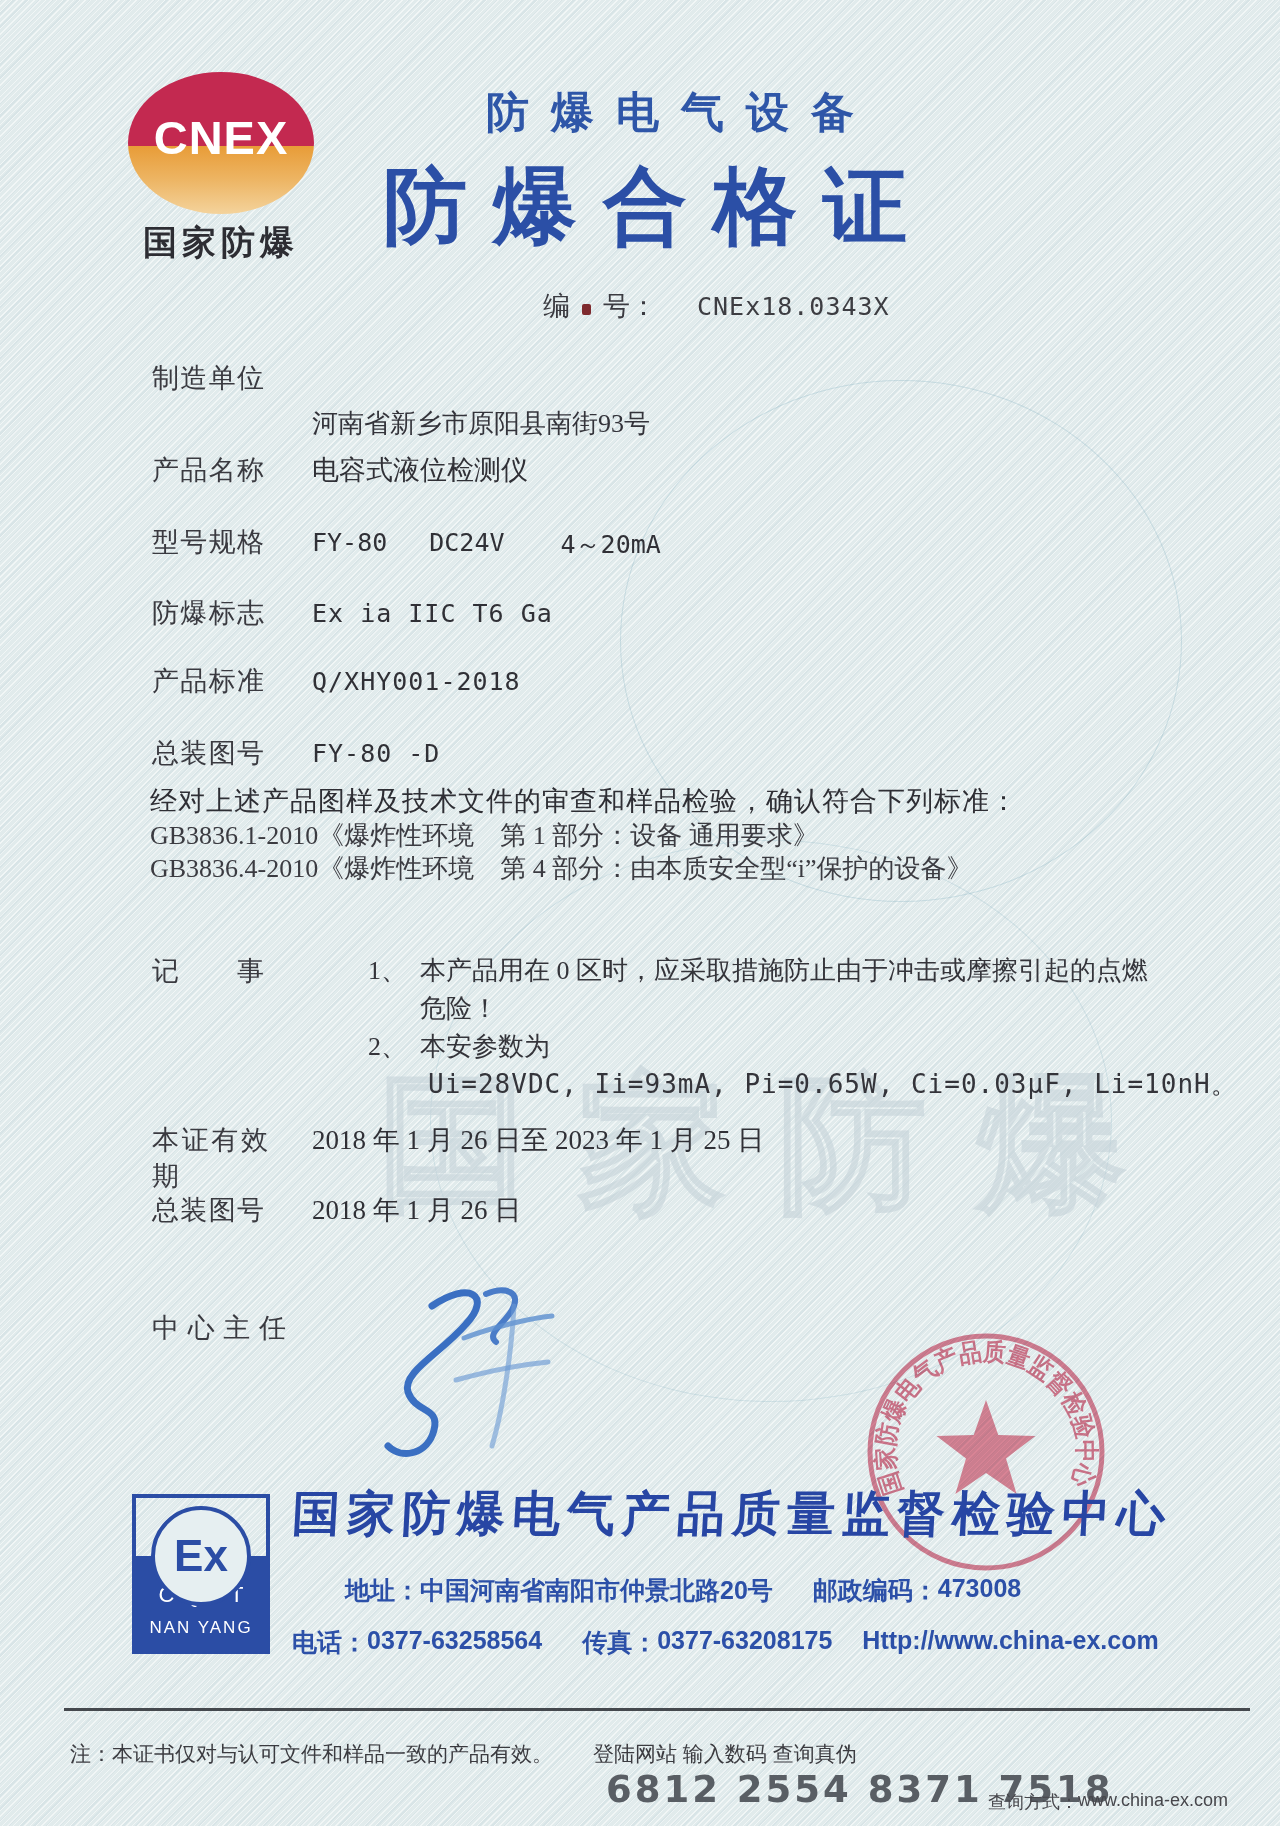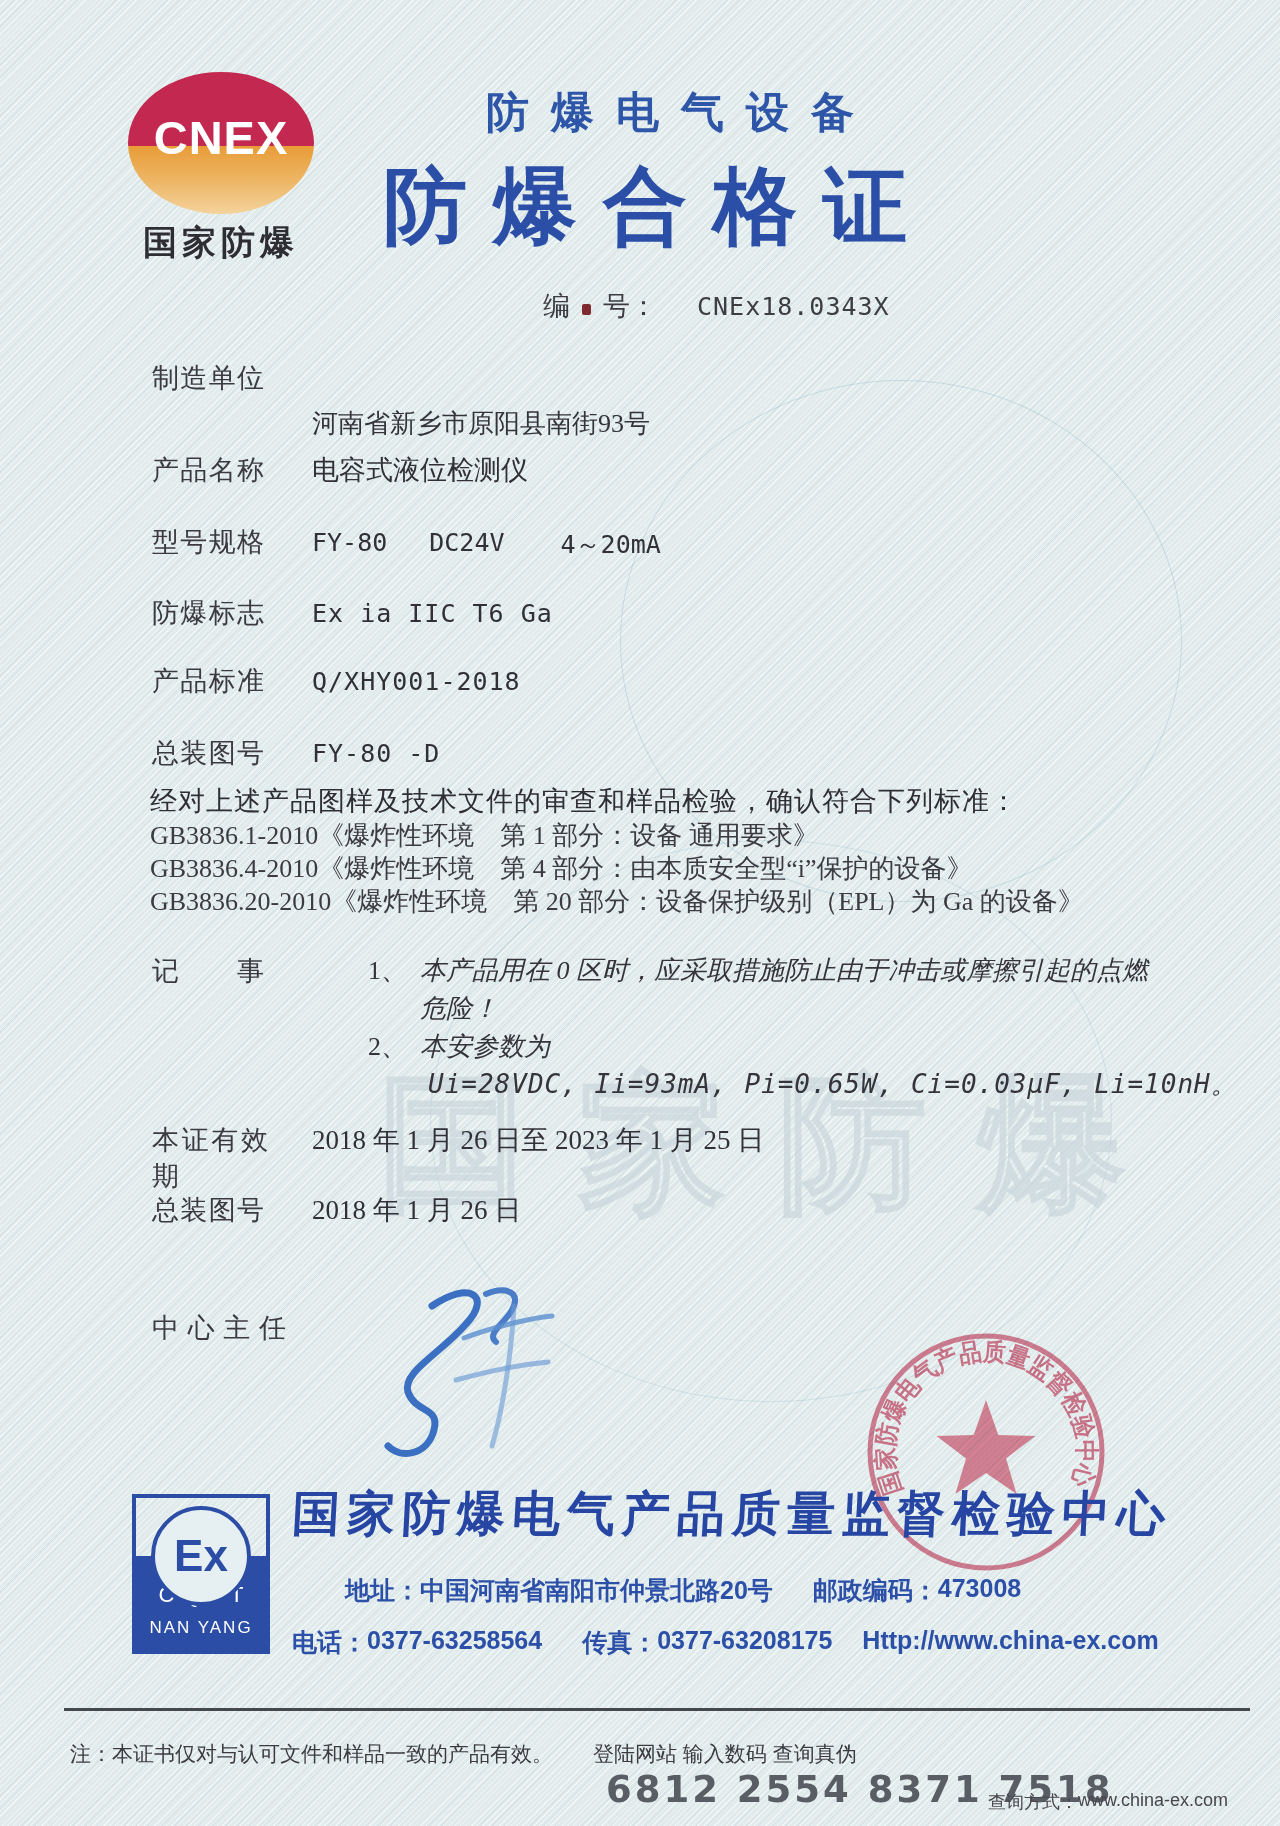--- a/index.html
+++ b/index.html
@@ -37,21 +37,21 @@
   .mono{font-family:"DejaVu Sans Mono",monospace;font-size:25px;letter-spacing:1px;}
   .addr2{position:absolute;left:312px;top:406px;font-size:26px;color:#33333a;}
   .model-parts{display:flex;margin-left:48px;}
   .model-parts span{font-family:"DejaVu Sans Mono",monospace;font-size:25px;color:#303036;}
   .mp1{margin-right:42px;}.mp2{margin-right:56px;}
   
   .std-intro{position:absolute;left:150px;top:783px;font-family:"Liberation Sans",sans-serif;font-size:27px;color:#2e2e34;letter-spacing:1px;}
   .std-line{position:absolute;left:150px;font-size:26px;color:#3b3b41;white-space:nowrap;}
   
   .note-no{position:absolute;font-size:26px;color:#34343a;}
-  .note-text{position:absolute;font-size:26px;color:#34343a;white-space:nowrap;font-style:italic;}
+  .note-text{position:absolute;font-size:26px;color:#34343a;white-space:nowrap;}
   
   .sig{position:absolute;left:336px;top:1276px;width:250px;height:200px;}
   
   .stamp{position:absolute;left:856px;top:1322px;width:260px;height:262px;mix-blend-mode:multiply;opacity:.92;}
   
   .ex-logo{position:absolute;left:132px;top:1494px;width:138px;height:160px;border:4px solid #2b4da5;box-sizing:border-box;}
   .ex-band{position:absolute;left:0;right:0;bottom:0;height:94px;background:#2b4da5;}
   .ex-circle{position:absolute;left:50%;top:8px;transform:translateX(-50%);width:92px;height:92px;border:4px solid #2b4da5;border-radius:50%;background:#e6eff1;display:flex;align-items:center;justify-content:center;z-index:2;}
   .ex-circle span{font:bold 44px "Liberation Sans",sans-serif;color:#2b4da5;}
   .ex-cqst{position:absolute;left:0;right:0;bottom:42px;text-align:center;color:#fff;font:22px "Liberation Sans",sans-serif;letter-spacing:8px;text-indent:8px;}
@@ -123,21 +123,20 @@
   </div>
 
   <div class="row" style="top:735px">
     <span class="lbl">总装图号</span>
     <span class="val mono">FY-80 -D</span>
   </div>
 
   <div class="std-intro">经对上述产品图样及技术文件的审查和样品检验，确认符合下列标准：</div>
   <div class="std-line" style="top:818px">GB3836.1-2010《爆炸性环境　第 1 部分：设备 通用要求》</div>
   <div class="std-line" style="top:851px">GB3836.4-2010《爆炸性环境　第 4 部分：由本质安全型“i”保护的设备》</div>
-  <div class="std-line" style="top:884px">GB3836.20-2010《爆炸性环境　第 20 部分：设备保护级别（EPL）为 Ga 的设备》</div>
 
   <div class="row" style="top:953px">
     <span class="lbl">记事</span>
   </div>
   <span class="note-no" style="left:368px;top:953px">1、</span>
   <span class="note-text" style="left:420px;top:953px">本产品用在 0 区时，应采取措施防止由于冲击或摩擦引起的点燃</span>
   <span class="note-text" style="left:420px;top:991px">危险！</span>
   <span class="note-no" style="left:368px;top:1029px">2、</span>
   <span class="note-text" style="left:420px;top:1029px">本安参数为</span>
   <span class="note-text mono" style="left:428px;top:1067px">Ui=28VDC, Ii=93mA, Pi=0.65W, Ci=0.03μF, Li=10nH。</span>

